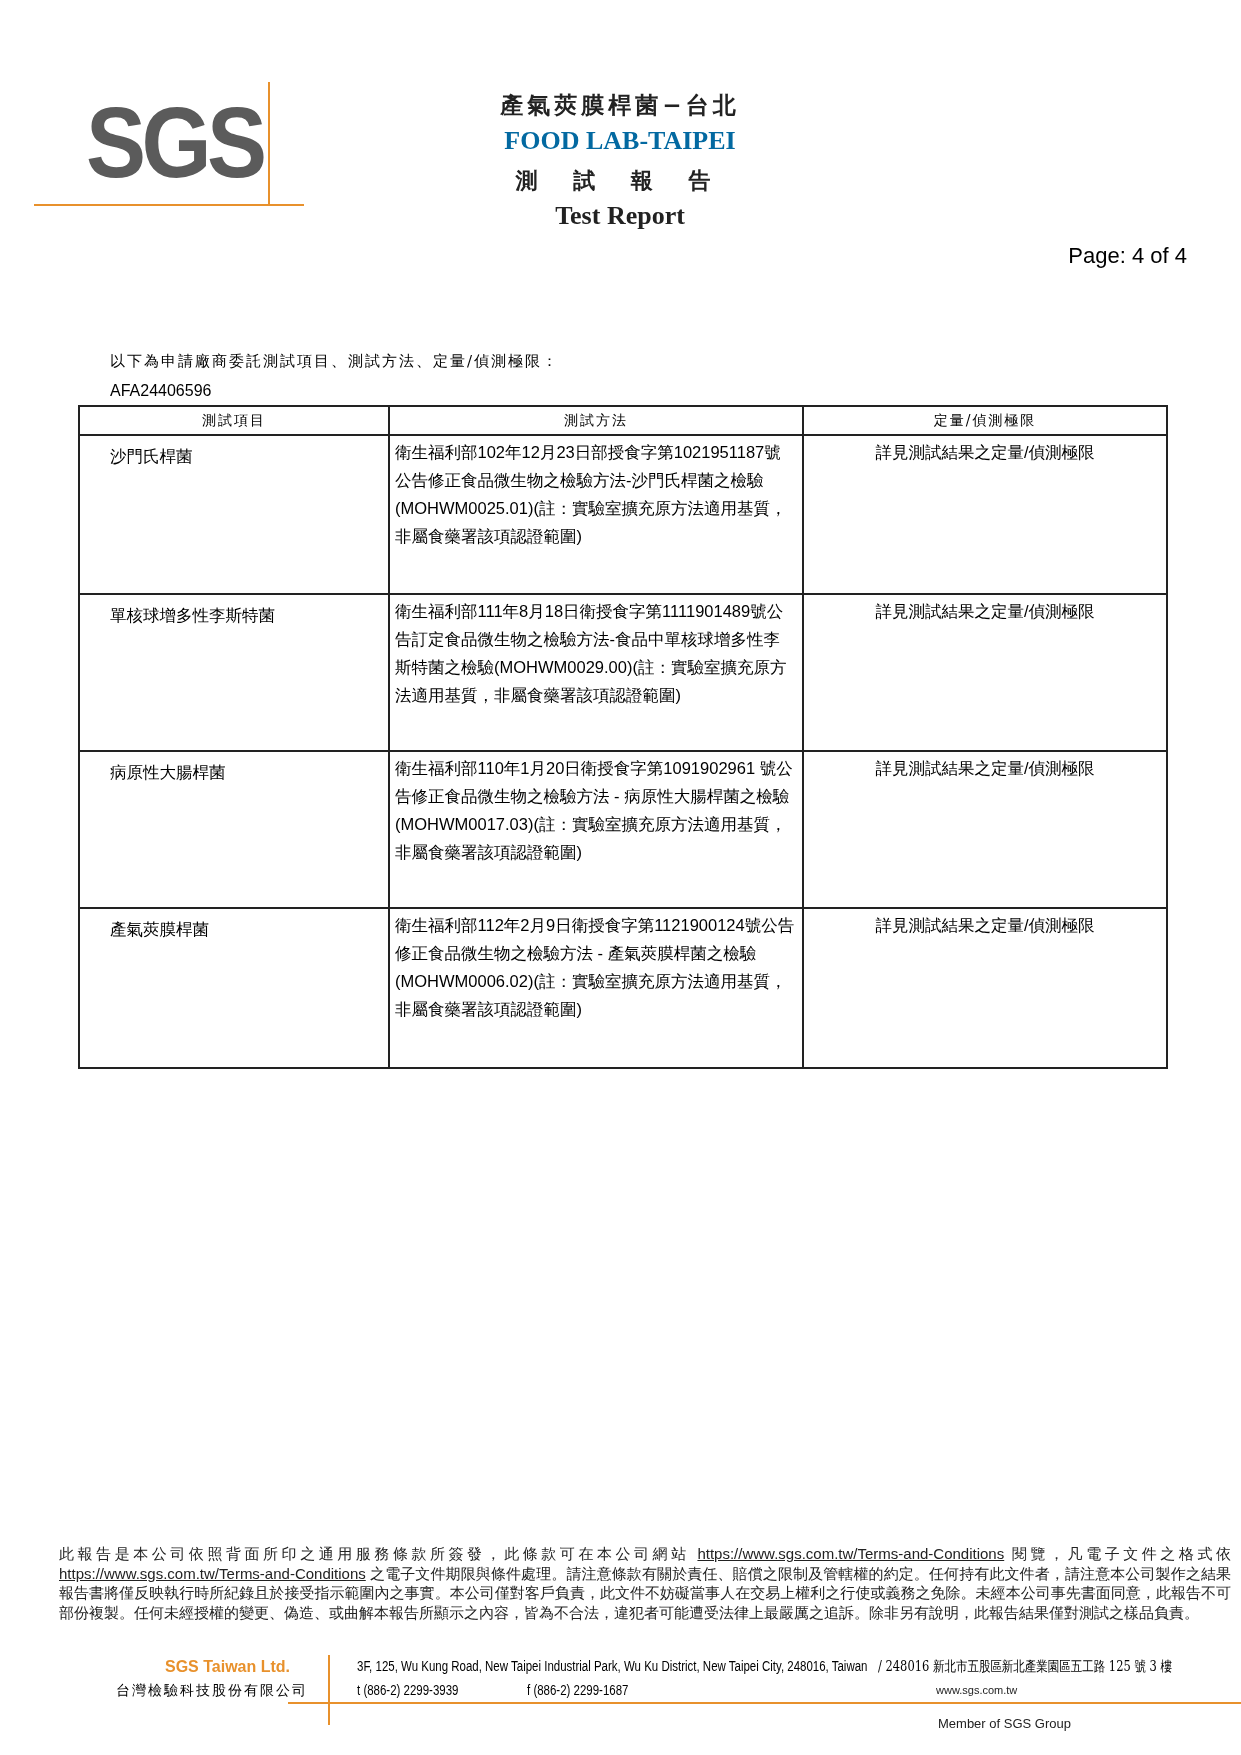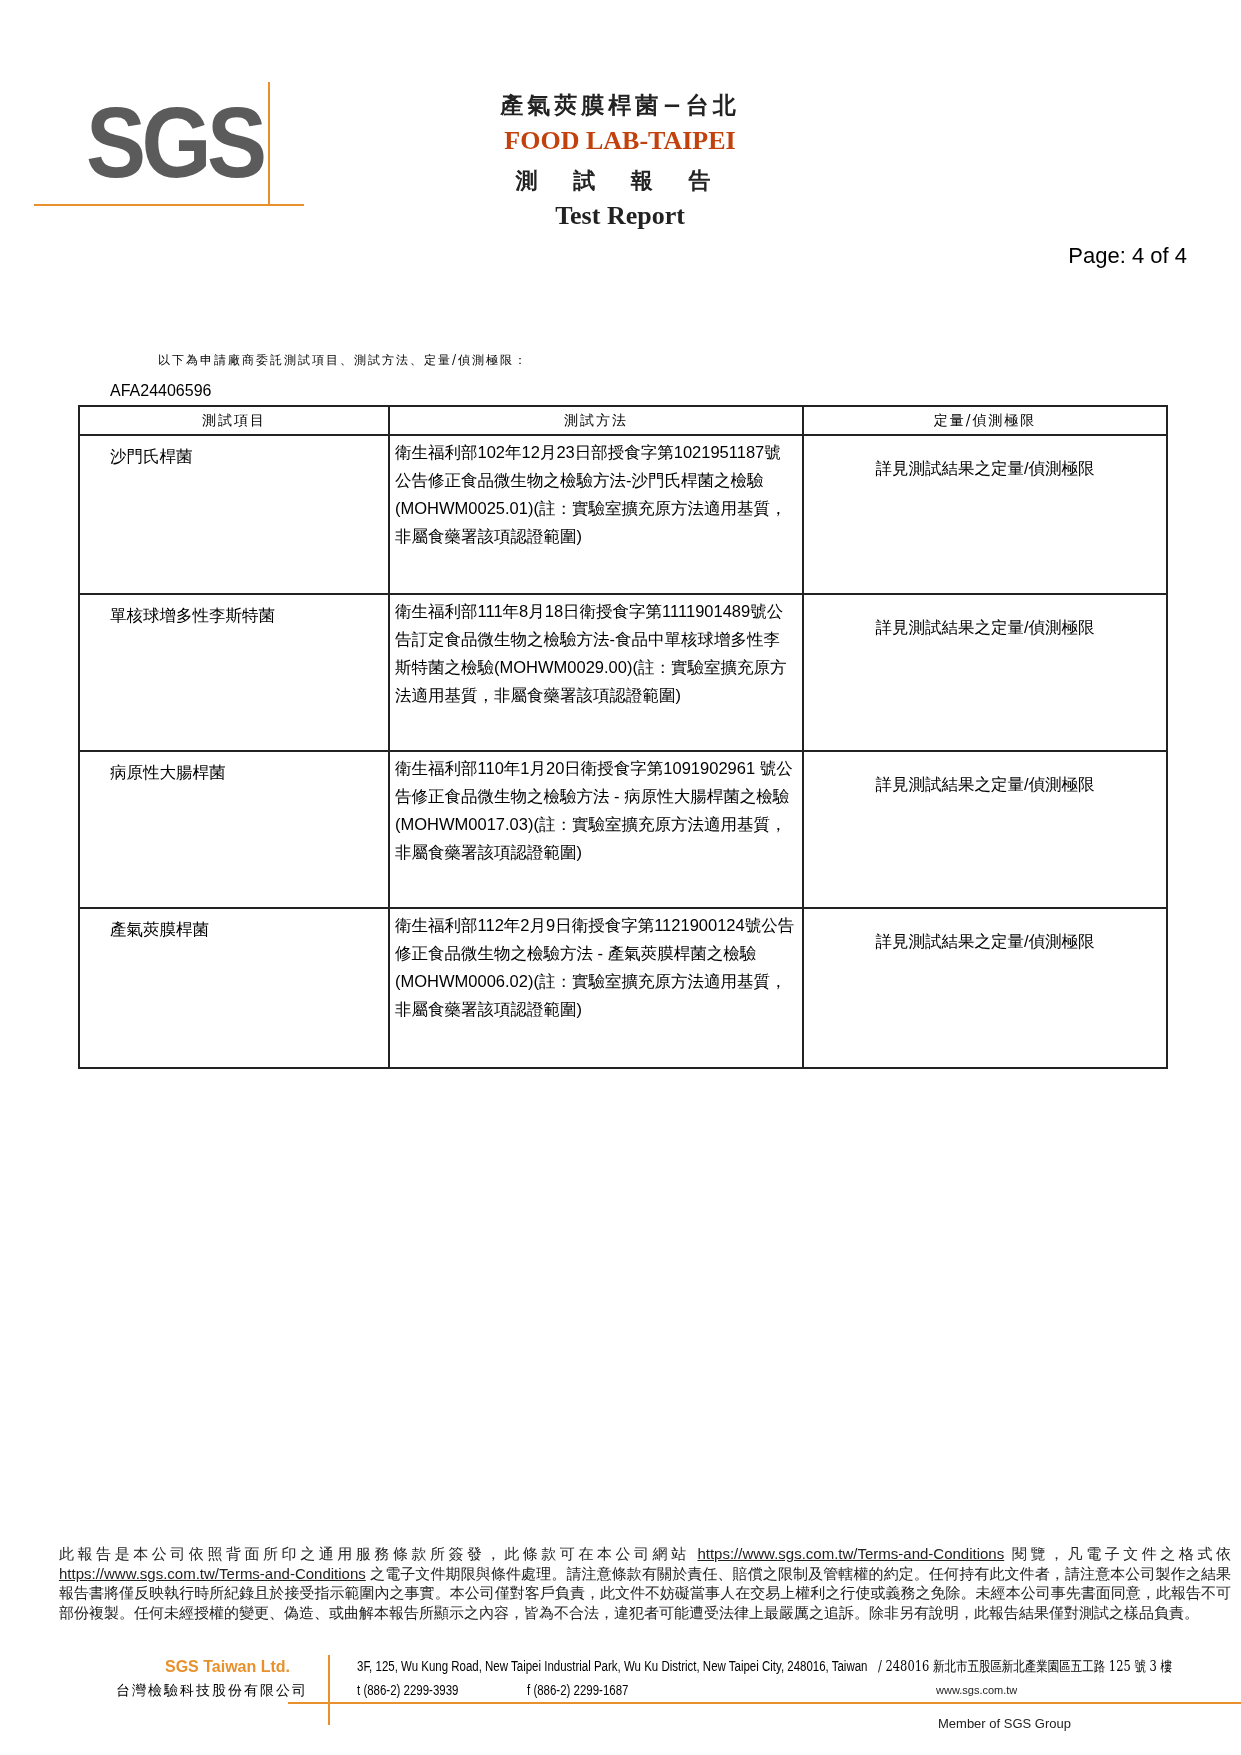--- a/index.html
+++ b/index.html
@@ -6,33 +6,33 @@
   body { width: 1241px; height: 1755px; position: relative; overflow: hidden; font-family: "Liberation Sans", "DejaVu Sans", sans-serif; color: #000; }
   .abs { position: absolute; }
   
   .logo { left: 34px; top: 80px; width: 275px; height: 125px; }
   .logo-text { position: absolute; left: 52px; top: 0px; font-family: "Liberation Sans", sans-serif; font-weight: bold; font-size: 100px; letter-spacing: -5px; color: #5b5b5b; line-height: 125px; transform: scaleX(0.9); transform-origin: left; }
   .logo-hline { position: absolute; left: 0; top: 124px; width: 270px; height: 2px; background: #e8912c; }
   .logo-vline { position: absolute; left: 234px; top: 2px; width: 2px; height: 122px; background: #e8912c; }
   
   .hdr { left: 420px; width: 400px; text-align: center; }
   .h-cn1 { top: 90px; font-family: "DejaVu Serif", serif; font-size: 23px; letter-spacing: 4px; color: #222; font-weight: bold; }
-  .h-en1 { top: 126px; font-family: "Liberation Serif", serif; font-size: 26px; font-weight: bold; color: #c2410c; }
+  .h-en1 { top: 126px; font-family: "Liberation Serif", serif; font-size: 26px; font-weight: bold; color: #0369a1; }
   .h-cn2 { top: 166px; font-family: "DejaVu Serif", serif; font-size: 22px; letter-spacing: 14px; color: #222; font-weight: bold; }
   .h-en2 { top: 201px; font-family: "Liberation Serif", serif; font-size: 26px; font-weight: bold; color: #222; }
   .page-no { left: 1000px; width: 187px; top: 243px; text-align: right; font-size: 22px; }
-  .intro { left: 110px; top: 352px; font-size: 12px; letter-spacing: 2px; font-family: "DejaVu Serif", serif; margin-left: 48px; }
+  .intro { left: 110px; top: 352px; font-size: 15px; letter-spacing: 2px; font-family: "DejaVu Serif", serif; }
   .ref { left: 110px; top: 382px; font-size: 16px; }
   
   table.items { position: absolute; left: 78px; top: 405px; width: 1088px; border-collapse: collapse; table-layout: fixed; }
   table.items td, table.items th { border: 2px solid #222; vertical-align: top; font-size: 16.5px; line-height: 28px; }
   table.items th { font-weight: normal; font-size: 14px; height: 25px; line-height: 25px; text-align: center; font-family: "DejaVu Serif", serif; letter-spacing: 2px; }
   td.item { padding: 6px 10px 0 30px; }
   td.method { padding: 2px 6px 0 5px; }
-  td.limit { padding: 18px 6px 0 6px; text-align: center; }
+  td.limit { padding: 2px 6px 0 6px; text-align: center; }
   
   .disclaimer { left: 35px; top: 1544px; width: 1172px; font-size: 15px; line-height: 19.5px; color: #222; text-align: justify; margin-left: 24px; }
   .disclaimer a { color: #222; text-decoration: underline; }
   .f-company { left: 150px; width: 155px; top: 1658px; text-align: center; color: #e8912c; font-weight: bold; font-size: 16px; }
   .f-company-cn { left: 90px; width: 218px; top: 1682px; text-align: right; font-size: 14px; letter-spacing: 2px; font-family: "DejaVu Serif", serif; }
   .f-vline { left: 328px; top: 1655px; width: 2px; height: 70px; background: #e8912c; }
   .f-hline { left: 288px; top: 1702px; width: 953px; height: 2px; background: #e8912c; }
   .f-address { left: 357px; top: 1658px; font-size: 14px; transform: scaleX(0.82); transform-origin: left; white-space: nowrap; }
   .f-address-cn { left: 878px; top: 1658px; font-size: 14px; white-space: nowrap; font-family: "DejaVu Serif", serif; transform: scaleX(0.82); transform-origin: left; }
   .f-tel { left: 357px; top: 1682px; font-size: 14px; transform: scaleX(0.82); transform-origin: left; white-space: nowrap; }

